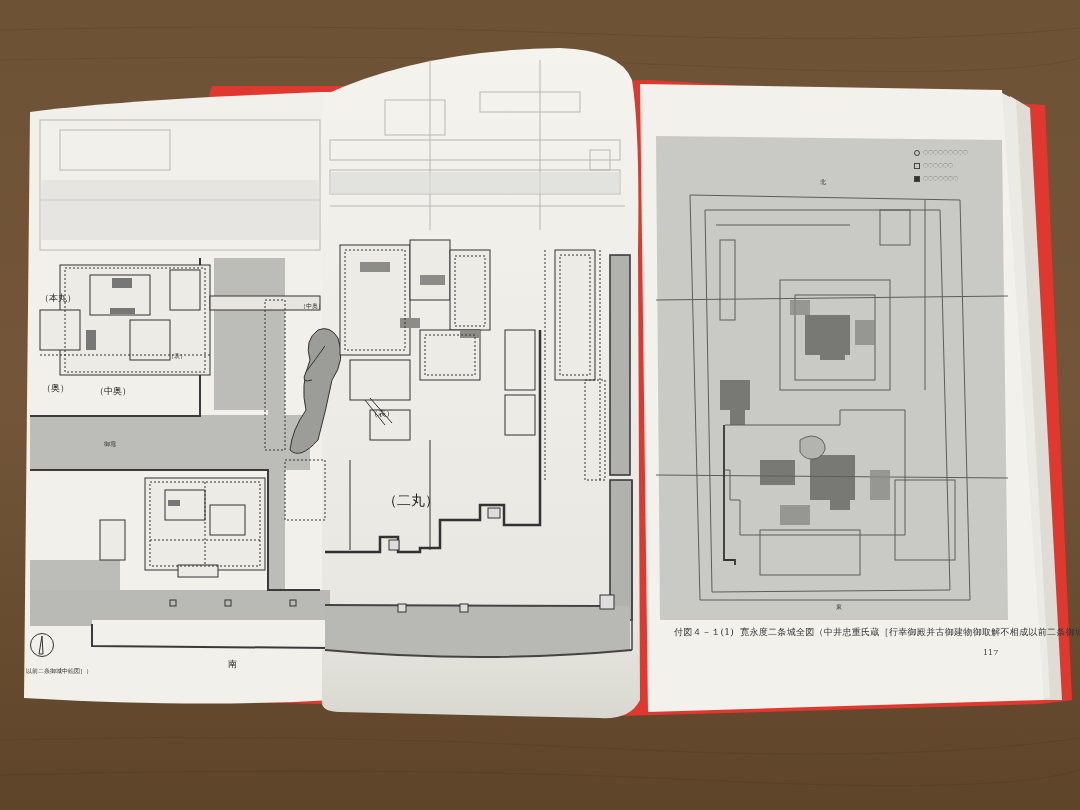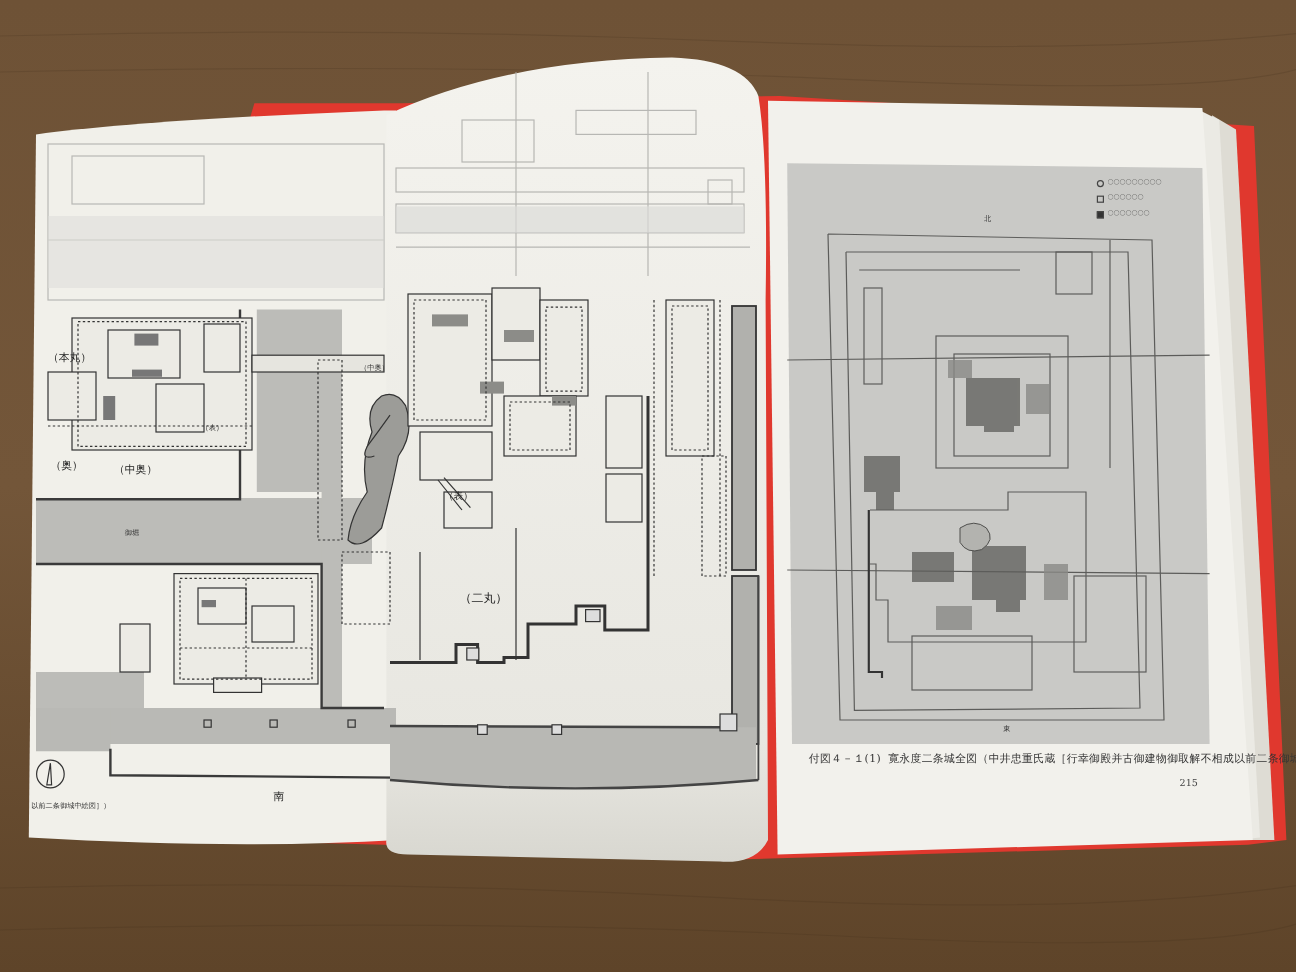--- a/index.html
+++ b/index.html
@@ -235,21 +235,21 @@
 </svg>
 
 
 <div class="lbl" style="left:40px;top:292px;">（本丸）</div>
 <div class="lbl" style="left:95px;top:385px;">（中奥）</div>
 <div class="lbl" style="left:42px;top:382px;">（奥）</div>
 <div class="lbl sm" style="left:168px;top:352px;">（表）</div>
 <div class="lbl sm" style="left:300px;top:302px;">（中奥）</div>
 <div class="lbl sm" style="left:104px;top:440px;">御堀</div>
 <div class="lbl" style="left:370px;top:408px;font-size:8px;">（表）</div>
-<div class="lbl" style="left:383px;top:492px;font-size:10px;">（二丸）</div>
+<div class="lbl" style="left:383px;top:492px;font-size:14px;">（二丸）</div>
 <div class="lbl" style="left:228px;top:658px;font-size:9px;">南</div>
 
 
 <div style="position:absolute;left:30px;top:633px;width:22px;height:22px;border:1px solid #333;border-radius:50%;">
   <svg width="22" height="22" viewBox="0 0 22 22">
         <polygon points="11,2 8,20 12,20" fill="none" stroke="#333" stroke-width="1"></polygon>
       </svg>
 </div>
 <div class="compass-caption">以前二条御城中絵図］）</div>
 
@@ -268,14 +268,14 @@
         <span>〇〇〇〇〇〇〇</span>
       </div>
 </div>
 <div class="lbl sm" style="left:820px;top:178px;">北</div>
 <div class="lbl sm" style="left:836px;top:603px;">東</div>
 
 
 <div class="caption">
   <b>付図４－１(1)</b><span>寛永度二条城全図（中井忠重氏蔵［行幸御殿并古御建物御取解不相成以前二条御城中絵図］）</span>
 </div>
-<div class="pageno">215</div>
+<div class="pageno">117</div>
 </div>
 
 </body></html>

